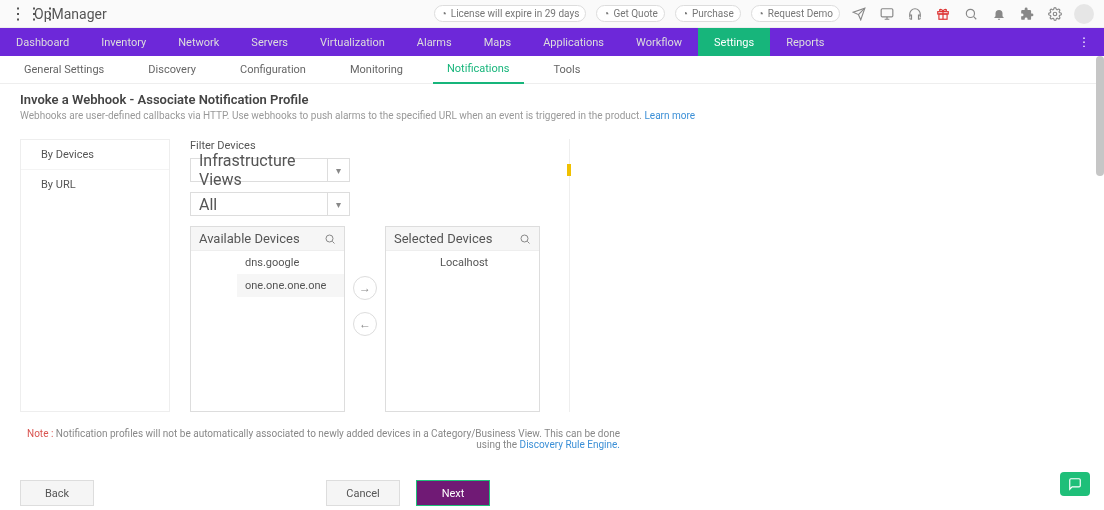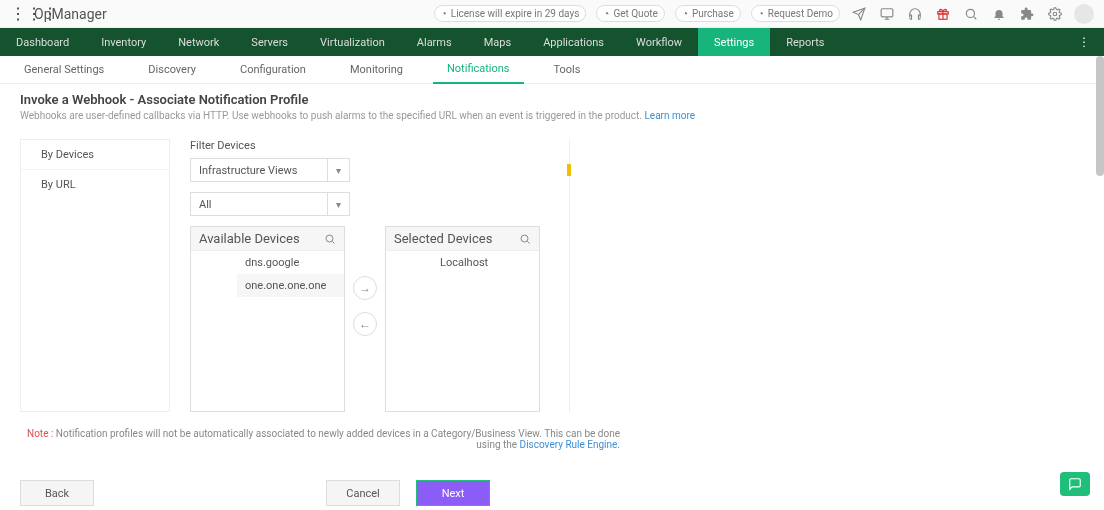--- a/index.html
+++ b/index.html
@@ -7,57 +7,57 @@
   .topbar { display:flex; align-items:center; justify-content:space-between; height:28px; padding:0 10px; background:#fafafa; border-bottom:1px solid #eee; }
   .brand { display:flex; align-items:center; gap:8px; }
   .brand .logo { display:inline-flex; width:16px; height:16px; }
   .brand .logo span { font-size:16px; line-height:16px; }
   .brand-title { font-size:14px; color:#555; }
   .top-right { display:flex; align-items:center; gap:10px; }
   .pill { display:flex; align-items:center; gap:4px; padding:2px 6px; border:1px solid #ddd; border-radius:10px; font-size:10px; color:#777; background:#fff; }
   .icon-btn { width:18px; height:18px; display:flex; align-items:center; justify-content:center; color:#888; cursor:pointer; }
   .gift-icon { color:#d33; }
   .avatar { width:20px; height:20px; border-radius:50%; background:#e6e6e6; }
-  .mainnav { display:flex; align-items:center; justify-content:space-between; background:#14532d; height:28px; padding:0 6px 0 0; }
+  .mainnav { display:flex; align-items:center; justify-content:space-between; background:#6d28d9; height:28px; padding:0 6px 0 0; }
   .mainnav ul { list-style:none; display:flex; margin:0; padding:0; }
   .mainnav li { color:#ddd; font-size:11px; padding:0 16px; height:28px; display:flex; align-items:center; cursor:pointer; }
   .mainnav li.active { background:#17b57b; color:#fff; }
   .kebab { color:#fff; padding:0 8px; cursor:pointer; }
   .subnav { display:flex; align-items:center; gap:16px; height:28px; padding:0 10px; border-bottom:1px solid #eee; }
   .subnav a { font-size:11px; color:#666; padding:0 14px; height:28px; display:flex; align-items:center; cursor:pointer; text-decoration:none; }
   .subnav a.active { color:#17b57b; border-bottom:2px solid #17b57b; }
   .page-header { padding:8px 20px 6px 20px; }
   .page-title { font-size:13px; font-weight:600; color:#444; }
   .page-desc { font-size:10px; color:#999; margin-top:3px; }
   .page-desc a { color:#3b8fd6; text-decoration:none; }
   .content-wrap { display:flex; padding:12px 20px; gap:0; position:relative; }
   .left-tabs { width:150px; border:1px solid #eee; }
   .left-tabs div { font-size:11px; padding:8px 20px; cursor:pointer; color:#555; }
   .left-tabs div.active { background:#fff; }
   .left-tabs div + div { border-top:1px solid #f4f4f4; }
   .panel { flex:0 0 auto; width:400px; padding:0 20px; border-right:1px solid #eee; }
   .panel-label { font-size:11px; color:#555; margin-bottom:6px; }
   .select { display:flex; align-items:center; justify-content:space-between; width:160px; border:1px solid #ddd; height:24px; margin-bottom:10px; }
-  .select .val { flex:1; padding:0 8px; font-size:11px; color:#555; }
+  .select .val { flex:1; padding:0 8px; font-size:16px; color:#555; }
   .select .arrow { width:22px; height:100%; border-left:1px solid #ddd; display:flex; align-items:center; justify-content:center; color:#888; font-size:10px; }
   .dual { display:flex; gap:8px; align-items:flex-start; }
   .listbox { width:155px; border:1px solid #ddd; background:#fff; }
   .listbox .lb-head { display:flex; align-items:center; justify-content:space-between; padding:4px 8px; border-bottom:1px solid #eee; background:#f6f6f6; font-size:13px; color:#555; }
   .listbox .lb-head .search { color:#888; font-size:12px; }
   .listbox .lb-body { height:160px; overflow:auto; }
   .listbox .lb-body div { padding:5px 8px; font-size:11px; color:#555; cursor:pointer;margin-left:46px; }
   .listbox .lb-body div.alt { background:#f6f6f6; }
   .movers { display:flex; flex-direction:column; gap:12px; margin-top:50px; }
   .mover-btn { width:24px; height:24px; border-radius:50%; border:1px solid #ddd; background:#fff; display:flex; align-items:center; justify-content:center; font-size:12px; color:#888; cursor:pointer; }
   .note { font-size:10px; color:#888; padding:4px 20px 0 20px; max-width:640px;text-align:right; }
   .note b { color:#d9534f; font-weight:normal; }
   .note a { color:#3b8fd6; text-decoration:none; }
   .footer-btns { display:flex; align-items:center; gap:16px; padding:30px 20px 14px 20px; }
   .btn { min-width:74px; height:26px; display:flex; align-items:center; justify-content:center; font-size:11px; border:1px solid #ddd; background:#f5f5f5; color:#555; cursor:pointer; }
-  .btn.primary { background:#8b5cf6; border-color:#1fbf79; color:#fff; }
+  .btn.primary { background:#701a75; border-color:#1fbf79; color:#fff; }
   .btn-spacer { width:200px; }
   .scrollbar { position:absolute; right:0; top:56px; width:8px; height:120px; background:#c6c6c6; border-radius:4px; }
   .float-chat { position:fixed; right:14px; bottom:14px; width:30px; height:24px; border-radius:4px; background:#1fbf79; display:flex; align-items:center; justify-content:center; color:#fff; cursor:pointer; }
   .yellow-strip { position:absolute; width:4px; height:12px; background:#f0c000; right:-2px; top:25px; }
   svg { display:block; }
 </style>
 </head>
 <body>
 
 <div class="topbar">

